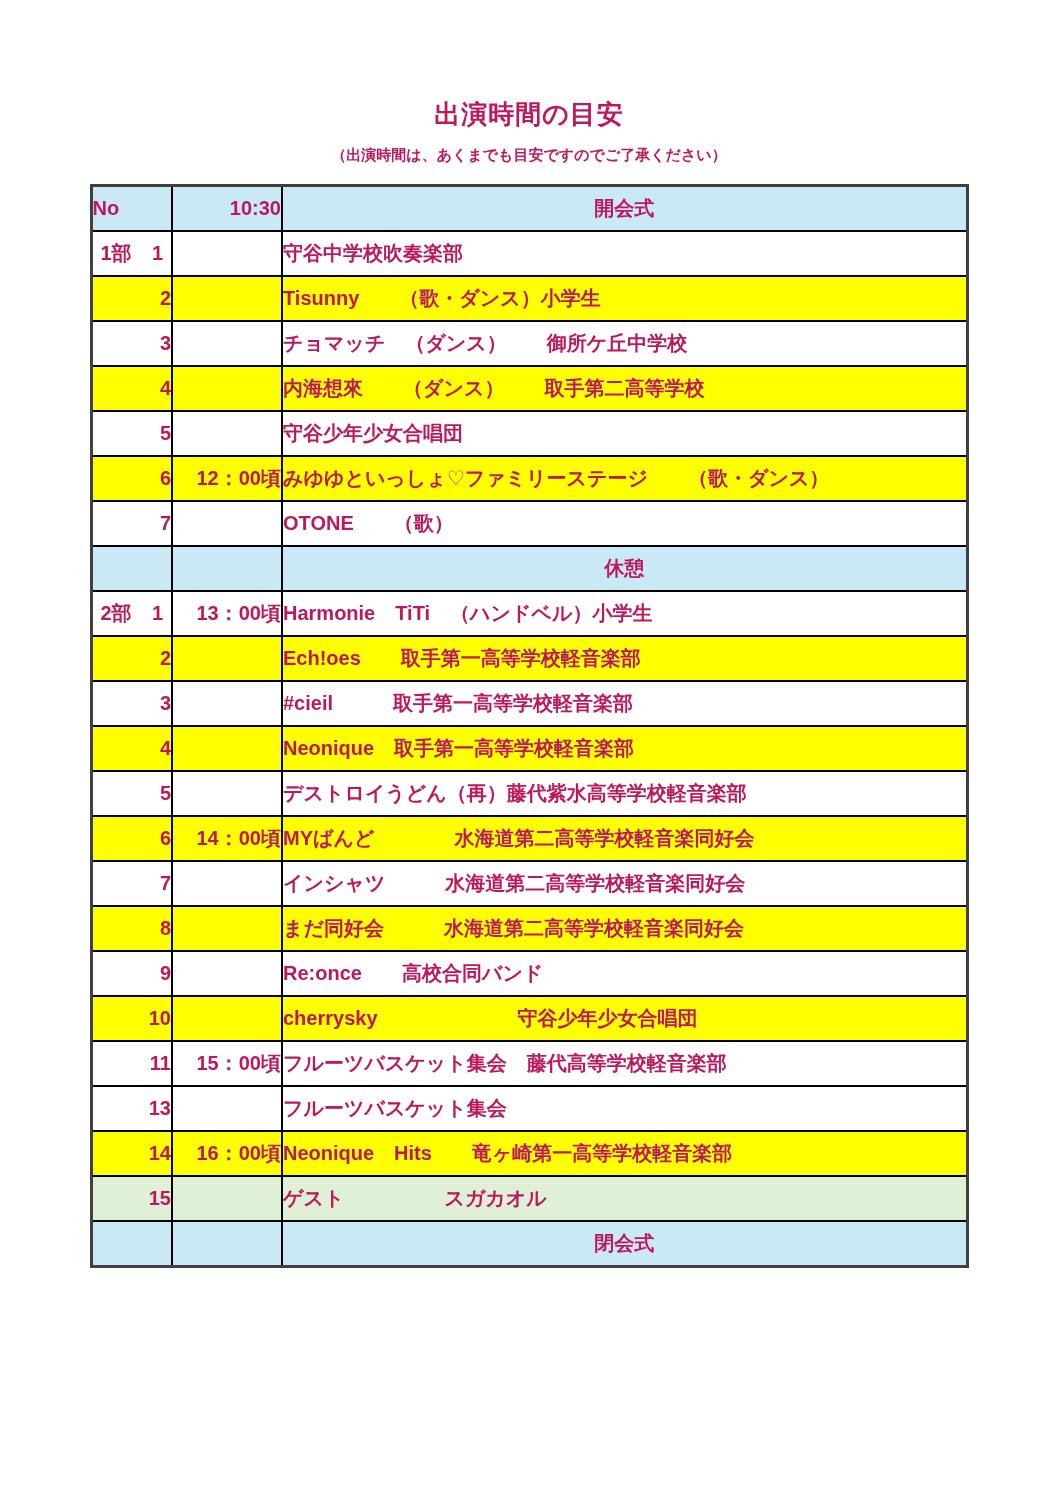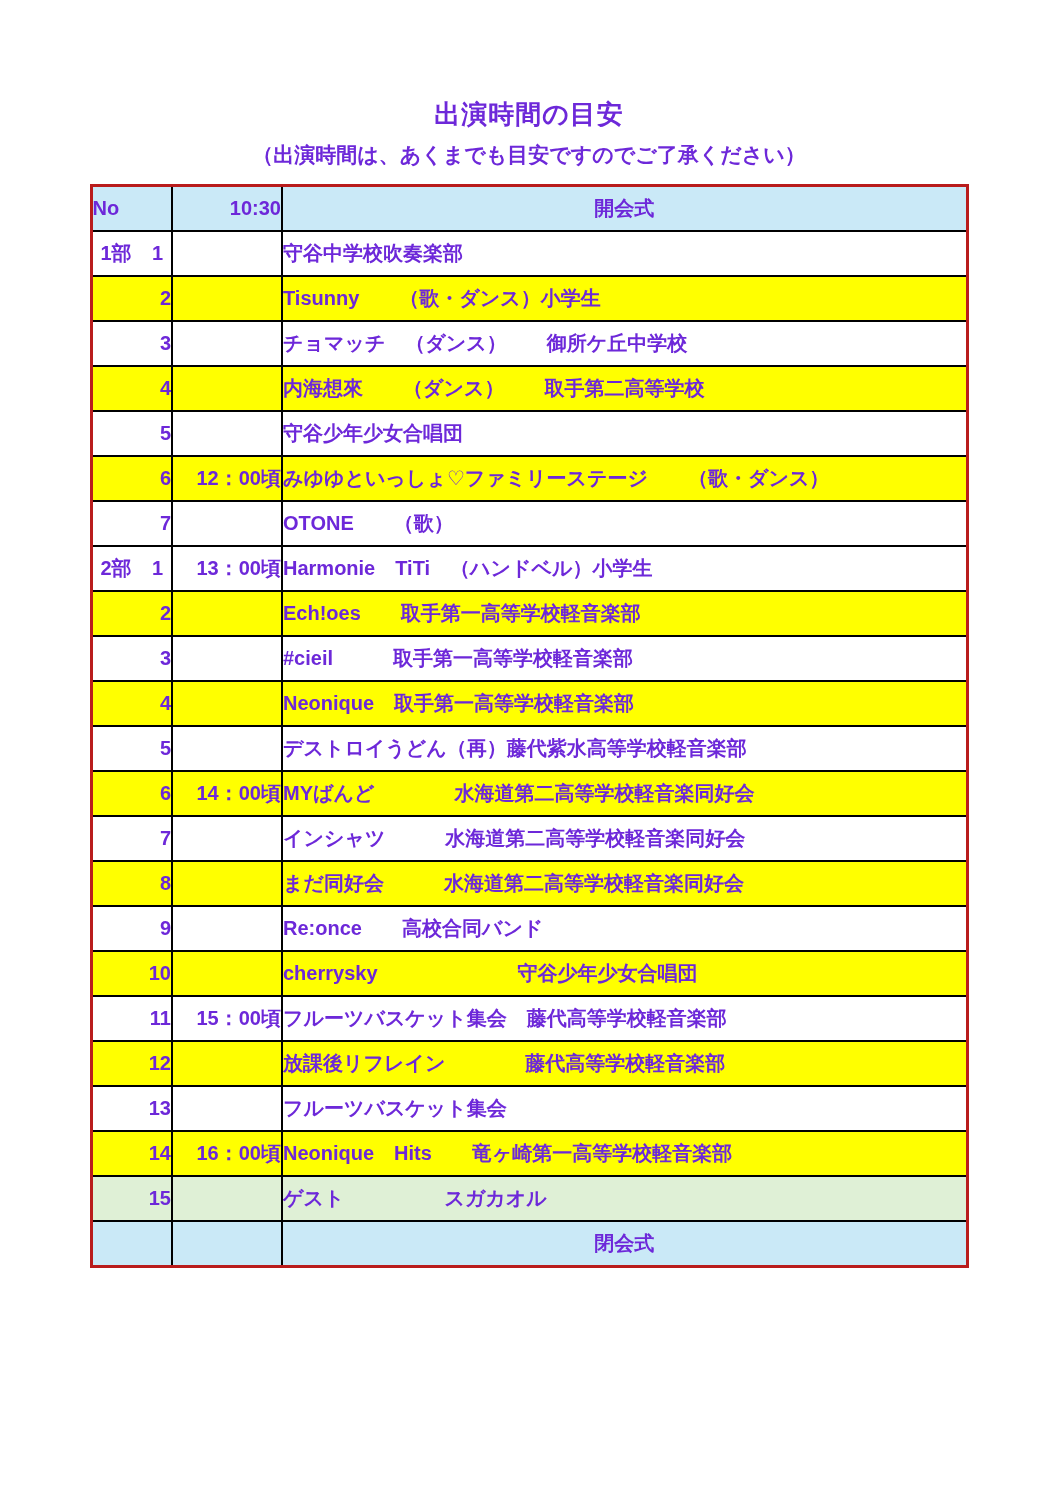--- a/index.html
+++ b/index.html
@@ -8,43 +8,43 @@
     background: #ffffff;
   }
   .page {
     position: relative;
     width: 1058px;
     height: 1497px;
     background: #ffffff;
     overflow: hidden;
     font-family: "Liberation Sans", "DejaVu Sans", sans-serif;
     font-weight: bold;
-    color: #6d28d9;
+    color: #be185d;
   }
   .title {
     margin: 0;
     padding-top: 98px;
     text-align: center;
     font-size: 26px;
     line-height: 32px;
     letter-spacing: 1px;
   }
   .subtitle {
     margin: 0;
     padding-top: 12px;
     text-align: center;
-    font-size: 21px;
+    font-size: 15px;
     line-height: 26px;
   }
   table.schedule {
     border-collapse: collapse;
     table-layout: fixed;
     width: 876px;
     margin: 16px auto 0 auto;
-    border: 3px solid #b91c1c;
+    border: 3px solid #404040;
   }
   table.schedule td {
     border: 2px solid #000000;
     height: 43px; 
     padding: 0;
     font-size: 20px;
     font-weight: bold;
     white-space: nowrap;
     overflow: hidden;
     vertical-align: middle;
@@ -123,20 +123,25 @@
         <tr class="bg-yellow">
           <td class="no-cell">6</td>
           <td class="time-cell">12：00頃</td>
           <td class="name-cell">みゆゆといっしょ♡ファミリーステージ　　（歌・ダンス）</td>
         </tr>
         <tr class="bg-white">
           <td class="no-cell">7</td>
           <td class="time-cell"></td>
           <td class="name-cell">OTONE　　（歌）</td>
         </tr>
+        <tr class="bg-blue">
+          <td class="no-cell"></td>
+          <td class="time-cell"></td>
+          <td class="center-cell">休憩</td>
+        </tr>
         <tr class="bg-white">
           <td class="no-cell">
             <div class="part-wrap">
               <span>2部</span>
               <span>1</span>
             </div>
           </td>
           <td class="time-cell">13：00頃</td>
           <td class="name-cell">Harmonie　TiTi　（ハンドベル）小学生</td>
         </tr>
@@ -183,25 +188,20 @@
         <tr class="bg-yellow">
           <td class="no-cell">10</td>
           <td class="time-cell"></td>
           <td class="name-cell">cherrysky　　　　　　　守谷少年少女合唱団</td>
         </tr>
         <tr class="bg-white">
           <td class="no-cell">11</td>
           <td class="time-cell">15：00頃</td>
           <td class="name-cell">フルーツバスケット集会　藤代高等学校軽音楽部</td>
         </tr>
-        <tr class="bg-yellow">
-          <td class="no-cell">12</td>
-          <td class="time-cell"></td>
-          <td class="name-cell">放課後リフレイン　　　　藤代高等学校軽音楽部</td>
-        </tr>
         <tr class="bg-white">
           <td class="no-cell">13</td>
           <td class="time-cell"></td>
           <td class="name-cell">フルーツバスケット集会</td>
         </tr>
         <tr class="bg-yellow">
           <td class="no-cell">14</td>
           <td class="time-cell">16：00頃</td>
           <td class="name-cell">Neonique　Hits　　竜ヶ崎第一高等学校軽音楽部</td>
         </tr>

